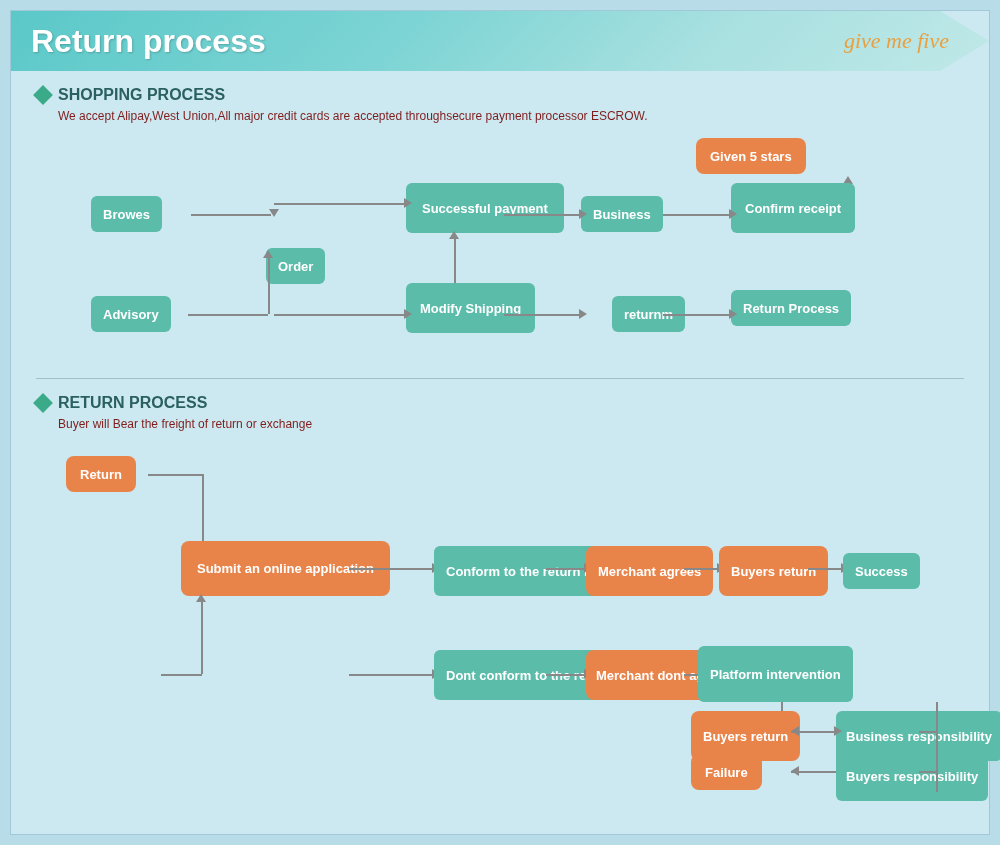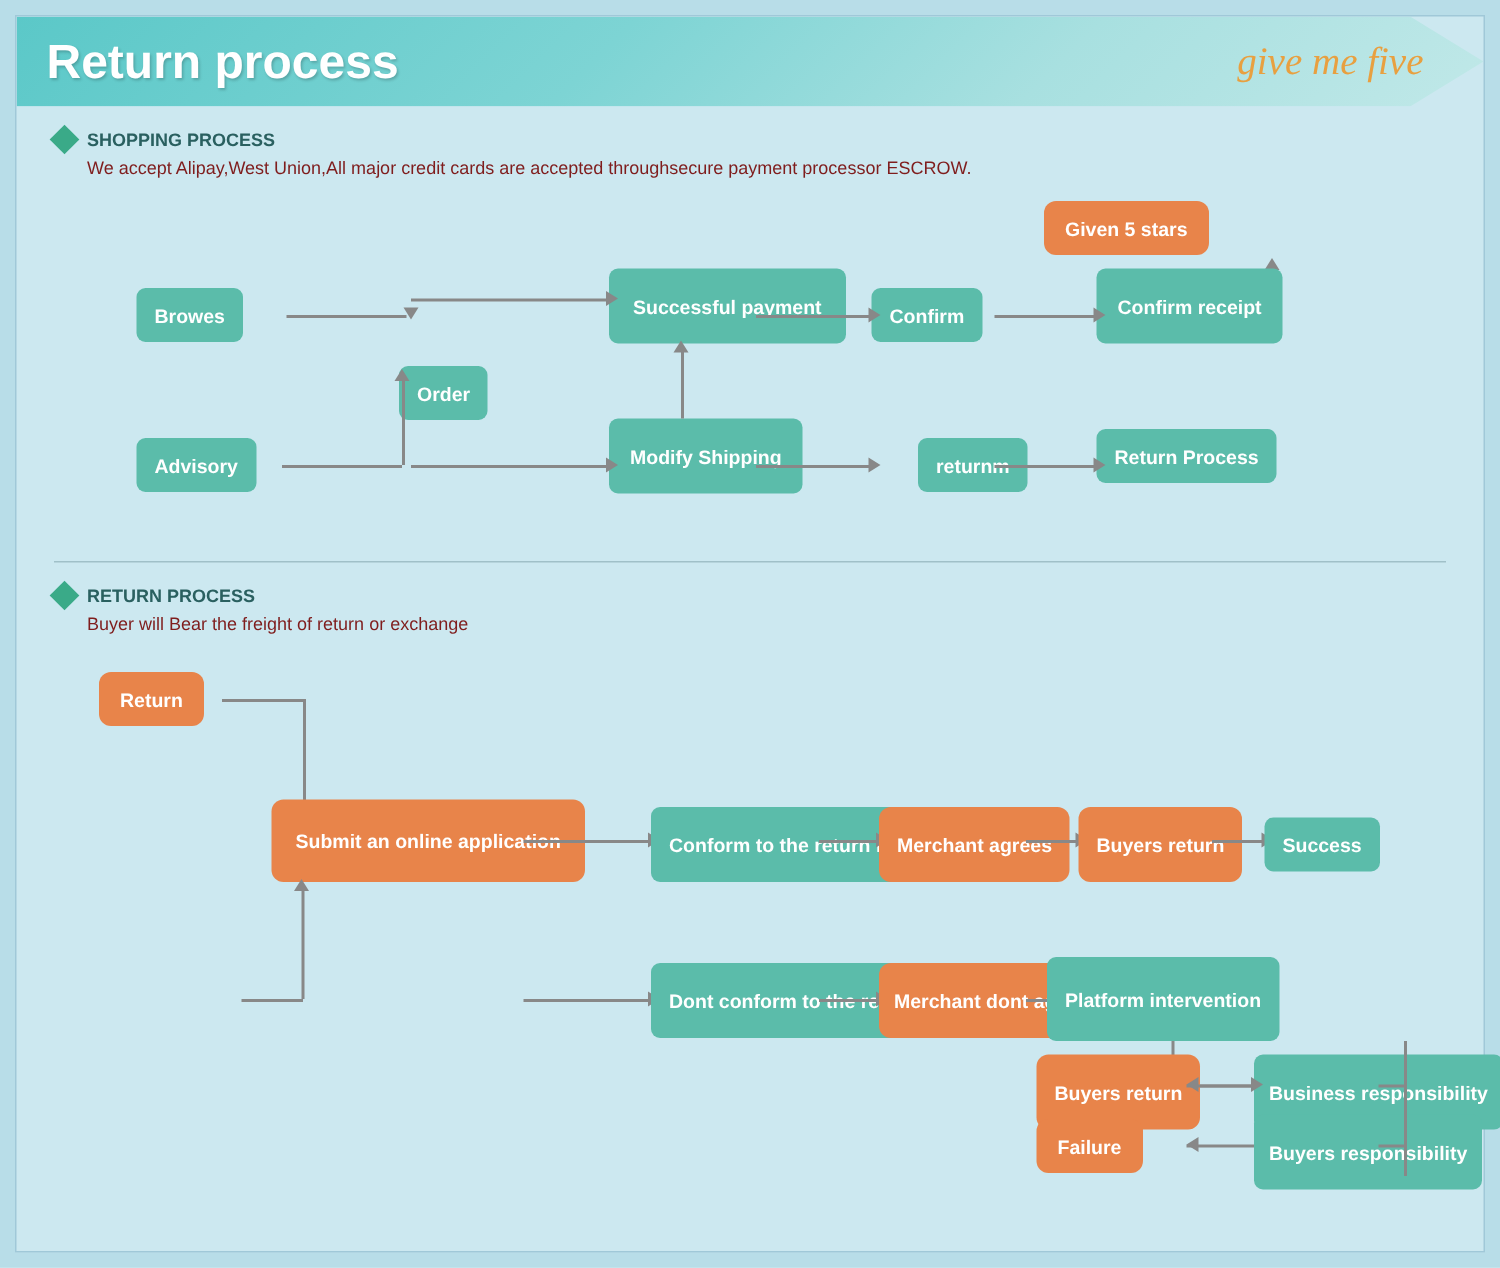--- a/index.html
+++ b/index.html
@@ -38,21 +38,21 @@
       color: white;
       text-shadow: 1px 1px 2px rgba(0,0,0,0.2);
     }
 
     .header-logo {
       position: absolute;
       right: 40px;
       top: 50%;
       transform: translateY(-50%);
       font-style: italic;
-      font-size: 26px;
+      font-size: 22px;
       color: #e8a040;
       font-family: Georgia, serif;
       margin-left: 35px;
     }
 
     
     .content {
       padding: 15px 25px;
     }
 
@@ -66,21 +66,21 @@
 
     .diamond-icon {
       width: 14px;
       height: 14px;
       background: #3aaa88;
       transform: rotate(45deg);
       flex-shrink: 0;
     }
 
     .section-title {
-      font-size: 12px;
+      font-size: 16px;
       font-weight: bold;
       color: #2a6060;
     }
 
     .section-subtitle {
       font-size: 12px;
       color: #7f1d1d;
       margin-bottom: 15px;
       padding-left: 22px;
     }
@@ -234,21 +234,21 @@
       <div class="horizontal-line" style="top:65px; left:238px; width:132px;"></div>
       <div style="position:absolute; top:60px; left:368px;">
         <div class="arrow-head-right"></div>
       </div>
 
       <div class="flow-item" style="top:110px; left:230px;">
         <div class="box-teal">Order</div>
       </div>
 
       <div class="flow-item" style="top:58px; left:545px;">
-        <div class="box-teal">Confirm</div>
+        <div class="box-teal">Business</div>
       </div>
 
       <div class="horizontal-line" style="top:76px; left:468px; width:77px;"></div>
       <div style="position:absolute; top:71px; left:543px;">
         <div class="arrow-head-right"></div>
       </div>
 
       <div class="flow-item" style="top:45px; left:695px;">
         <div class="box-teal" style="min-height:50px; padding:8px 14px;">Confirm receipt</div>
       </div>

